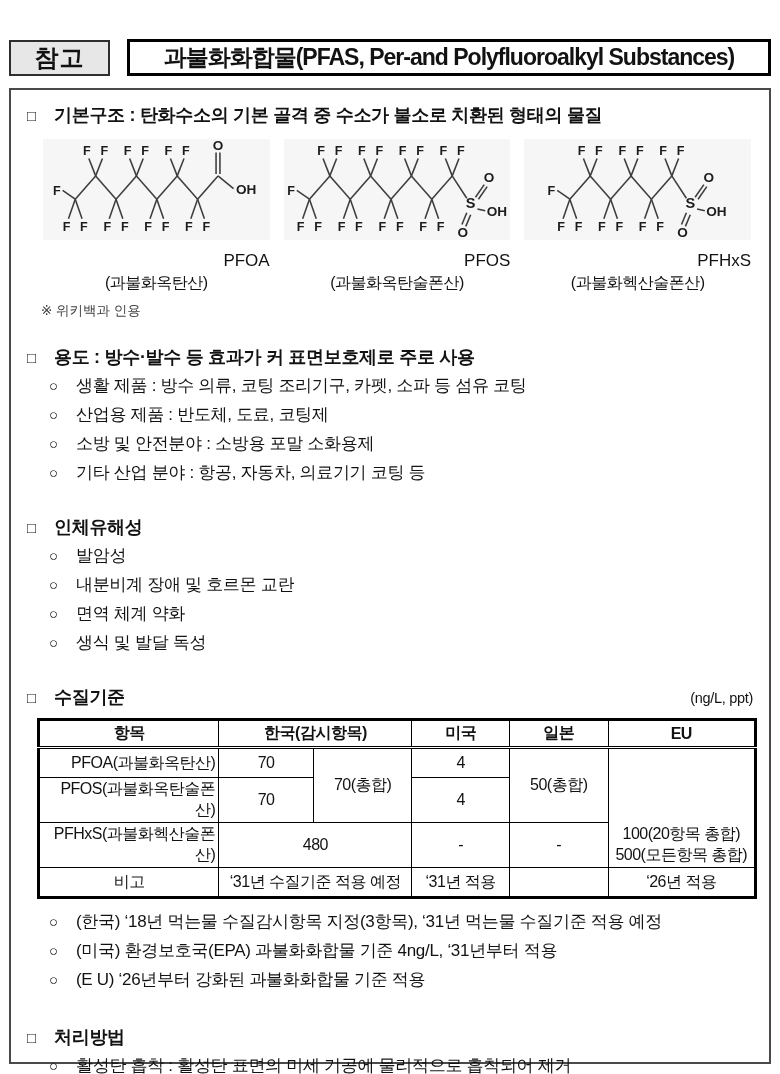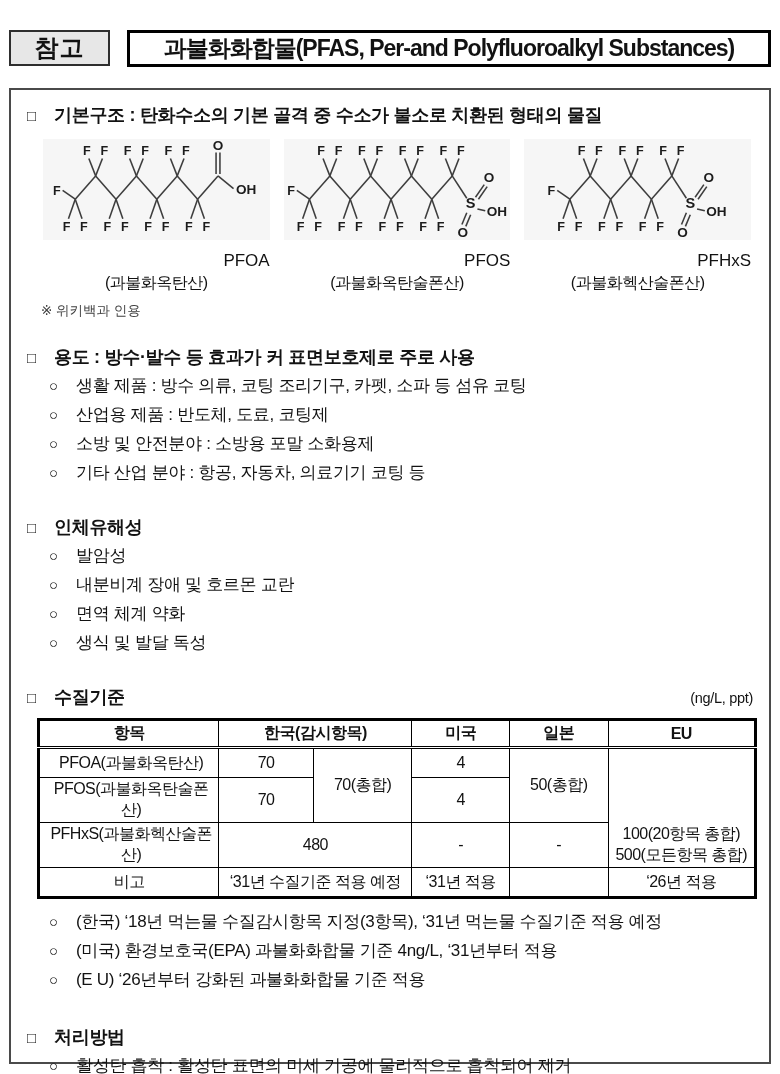--- a/index.html
+++ b/index.html
@@ -3,21 +3,21 @@
 <meta charset="utf-8">
 <style>
   * { margin:0; padding:0; box-sizing:border-box; }
   html,body { background:#ffffff; }
   body {
     width:780px; height:1074px; overflow:hidden;
     font-family:"Liberation Sans","DejaVu Sans",sans-serif;
     color:#121212;
   }
   
-  .hdr { display:flex; align-items:flex-start; margin:30px 9px 0 9px; height:46px; gap:17px; }
+  .hdr { display:flex; align-items:flex-end; margin:30px 9px 0 9px; height:46px; gap:17px; }
   .hdr-badge {
     width:101px; background:#e7e7e7; border:2px solid #2e2e2e;
     display:flex; align-items:center; justify-content:center;
     font-size:24px; font-weight:700; letter-spacing:1px;
   }
   .hdr-title {
     flex:1; background:#ffffff; border:3px solid #000;
     display:flex; align-items:center; justify-content:center;
     font-size:23px; font-weight:700; letter-spacing:-1px; white-space:nowrap;
   }
@@ -43,21 +43,21 @@
   .wq-head { display:flex; justify-content:space-between; align-items:baseline; }
   .unit { font-size:14.5px; font-weight:500; letter-spacing:-0.3px;margin-left:16px; }
   table.wq {
     border-collapse:collapse; width:720px; margin:7px 0 0 10px;
     font-size:16px; letter-spacing:-0.5px;
   }
   table.wq th, table.wq td { border:1px solid #000; text-align:center; height:30px;
     font-weight:500; padding:1px 3px; }
   table.wq th { font-weight:700; border-bottom:3px double #000; height:28px;margin-left:20px;}
   table.wq { border:3px solid #000; }
-  table.wq td.item { text-align:center; padding-left:7px; }
+  table.wq td.item { text-align:right; padding-left:7px; }
   td.eu-cell { padding:0; }
   .eu-inner { display:flex; flex-direction:column; justify-content:flex-end;
     height:100%; min-height:88px; }
   
   .gap-lg { margin-top:24px; }
   .gap-xl { margin-top:27px; }
   svg text { font-family:"Liberation Sans","DejaVu Sans",sans-serif; }
 </style>
 </head>
 <body>

